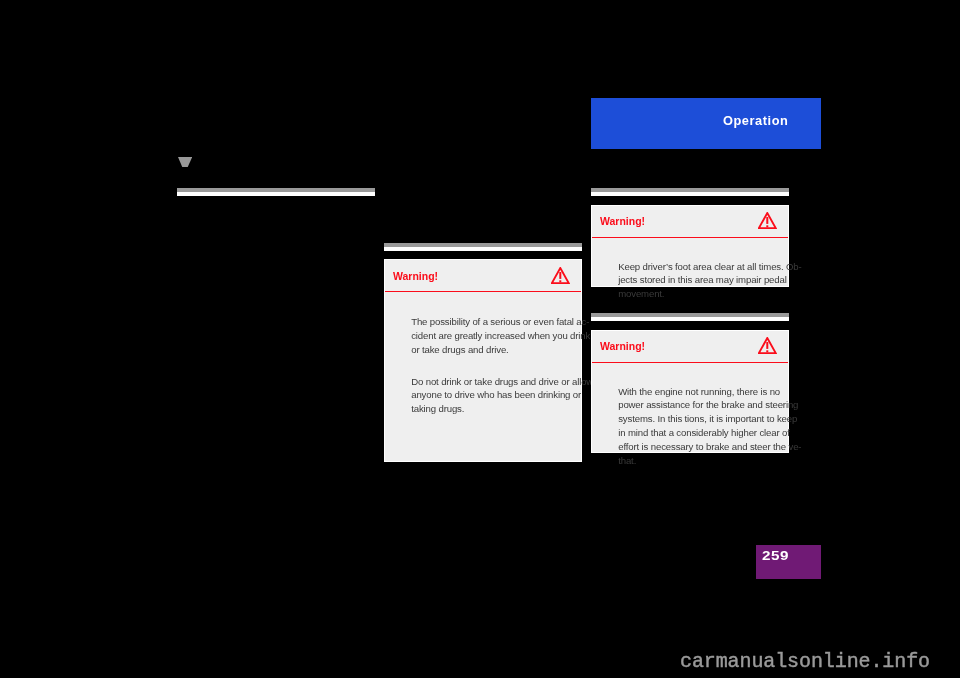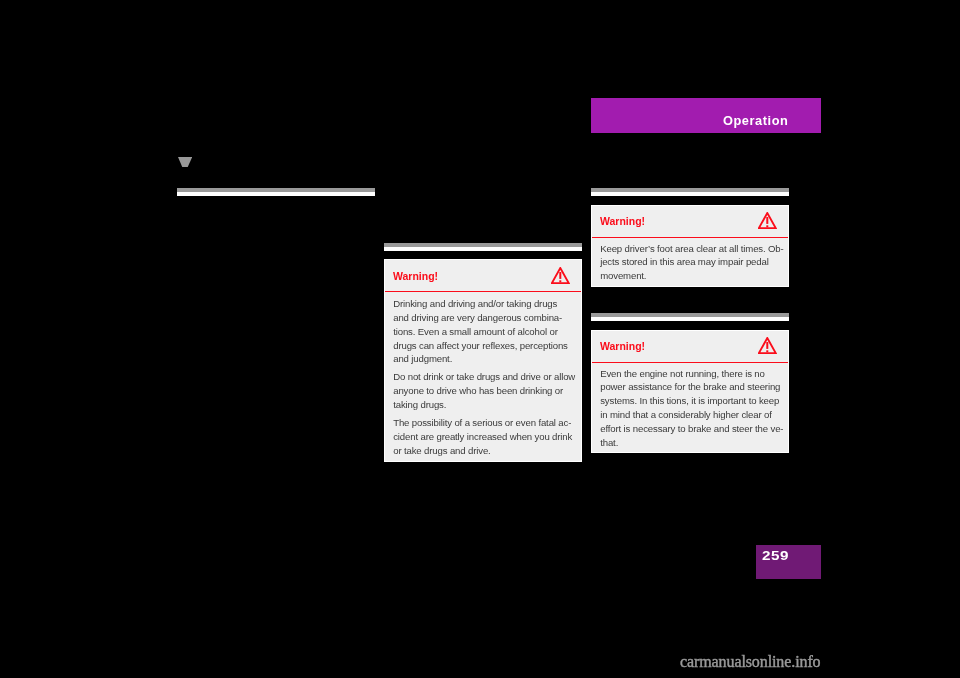--- a/index.html
+++ b/index.html
@@ -6,22 +6,22 @@
   html, body { margin:0; padding:0; }
   * { -webkit-font-smoothing:antialiased; }
   body {
     width:960px; height:678px; background:#000000; overflow:hidden;
     font-family:"Liberation Sans", sans-serif; position:relative;
   }
   .page { position:absolute; left:0; top:0; width:960px; height:678px; }
 
   
   .section-tab {
-    position:absolute; left:591px; top:98px; width:230px; height:35px;
-    background:#a21caf; box-sizing:border-box;
+    position:absolute; left:591px; top:98px; width:230px; height:51px;
+    background:#1d4ed8; box-sizing:border-box;
   }
   .section-tab-label {
     position:absolute; left:132px; top:16.5px;
     font-size:12.8px; font-weight:bold; color:#ffffff; letter-spacing:0.55px;
     line-height:12.8px;
   }
 
   
   .rule { position:absolute; height:8px; }
   .rule .gray { position:absolute; left:0; top:0; right:0; height:4px; background:#9a9a9a; }
@@ -36,42 +36,42 @@
   .warn-title {
     position:absolute; left:8px; top:9.4px;
     color:#fb0d1b; font-weight:bold; font-size:11.6px; line-height:11.6px;
     transform:scaleX(0.905); transform-origin:0 0;
   }
   .warnbox.shift-text .warn-title, .warnbox.shift-text .warn-icon { margin-top:1px; }
   .warnbox.shift-text .warn-body { padding-top:4.9px; }
   .warn-icon { position:absolute; left:166.2px; top:6.3px; width:18.6px; height:17px; }
   .warn-sep { position:absolute; left:0; right:0; bottom:-0.25px; height:1.5px; background:#fb0d1b; }
   .warn-body { font-size:9.6px; color:#3a3a3a; line-height:13.85px; padding:3.4px 8.2px 0; letter-spacing:-0.14px; }
-  .warn-body p { margin:0; }
+  .warn-body p { margin:18px; }
   .warn-body p + p { margin-top:4.2px; }
   .warn-body p span { display:block; white-space:pre; }
 
   
   .marker { position:absolute; left:177.7px; top:156.9px; width:14.2px; height:10.1px; line-height:0; }
   .marker svg, .warn-icon svg { display:block; }
 
   
   .page-num {
     position:absolute; left:755.8px; top:544.6px; width:65.6px; height:34.6px;
     background:#701a75;
   }
   .page-num span {
     position:absolute; left:6.2px; top:4.6px;
     color:#ffffff; font-weight:bold; font-size:13.6px; line-height:13.6px;
     letter-spacing:0.5px; transform:scaleX(1.12); transform-origin:0 0;
   }
 
   .watermark {
     position:absolute; left:680px; top:650px;
-    color:#9a9a9a; font-family:Liberation Serif, serif; font-size:16px;
+    color:#9a9a9a; font-family:Liberation Mono, monospace; font-size:20px;
     line-height:24px; letter-spacing:-0.1px;
     -webkit-text-stroke:0.45px #9a9a9a;
   }
 </style>
 </head>
 <body>
 
 <div class="page">
 
   <div class="section-tab">
@@ -111,35 +111,28 @@
         <svg viewBox="0 0 18.6 17" width="18.6" height="17">
             <path d="M9.3 1.0 L17.7 16.1 L0.9 16.1 Z" fill="none" stroke="#fb0d1b" stroke-width="1.85" stroke-linejoin="miter"></path>
             <path d="M9.3 5.0 L9.3 11.9" fill="none" stroke="#fb0d1b" stroke-width="2.0"></path>
             <path d="M9.3 13.3 L9.3 15.3" fill="none" stroke="#fb0d1b" stroke-width="2.0"></path>
           </svg>
       </span>
       <div class="warn-sep"></div>
     </div>
     <div class="warn-body">
         <p>
-          <span>Drinking and driving and/or taking drugs</span>
-          <span>and driving are very dangerous combina-</span>
-          <span>tions. Even a small amount of alcohol or</span>
-          <span>drugs can affect your reflexes, perceptions</span>
-          <span>and judgment.</span>
+          <span>The possibility of a serious or even fatal ac-</span>
+          <span>cident are greatly increased when you drink</span>
+          <span>or take drugs and drive.</span>
         </p>
         <p>
           <span>Do not drink or take drugs and drive or allow</span>
           <span>anyone to drive who has been drinking or</span>
           <span>taking drugs.</span>
-        </p>
-        <p>
-          <span>The possibility of a serious or even fatal ac-</span>
-          <span>cident are greatly increased when you drink</span>
-          <span>or take drugs and drive.</span>
         </p>
       </div>
   </div>
 
   <div class="warnbox" style="left:591px; top:205px; width:198px; height:82px;">
     <div class="warn-head">
       <span class="warn-title">Warning!</span>
       <span class="warn-icon">
         <svg viewBox="0 0 18.6 17" width="18.6" height="17">
             <path d="M9.3 1.0 L17.7 16.1 L0.9 16.1 Z" fill="none" stroke="#fb0d1b" stroke-width="1.85" stroke-linejoin="miter"></path>
@@ -165,21 +158,21 @@
         <svg viewBox="0 0 18.6 17" width="18.6" height="17">
             <path d="M9.3 1.0 L17.7 16.1 L0.9 16.1 Z" fill="none" stroke="#fb0d1b" stroke-width="1.85" stroke-linejoin="miter"></path>
             <path d="M9.3 5.0 L9.3 11.9" fill="none" stroke="#fb0d1b" stroke-width="2.0"></path>
             <path d="M9.3 13.3 L9.3 15.3" fill="none" stroke="#fb0d1b" stroke-width="2.0"></path>
           </svg>
       </span>
       <div class="warn-sep"></div>
     </div>
     <div class="warn-body">
         <p>
-          <span>Even the engine not running, there is no</span>
+          <span>With the engine not running, there is no</span>
           <span>power assistance for the brake and steering</span>
           <span>systems. In this tions, it is important to keep</span>
           <span>in mind that a considerably higher clear of</span>
           <span>effort is necessary to brake and steer the ve-</span>
           <span>that.</span>
         </p>
       </div>
   </div>
 
   <div class="page-num">

